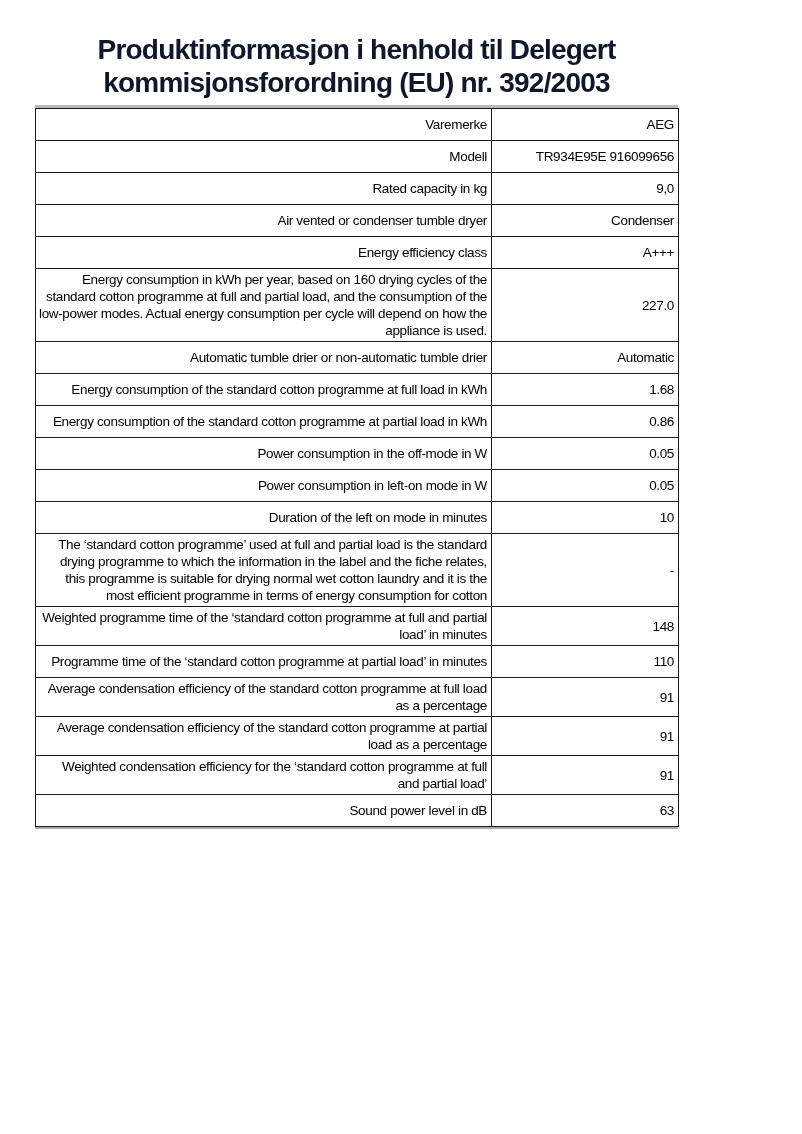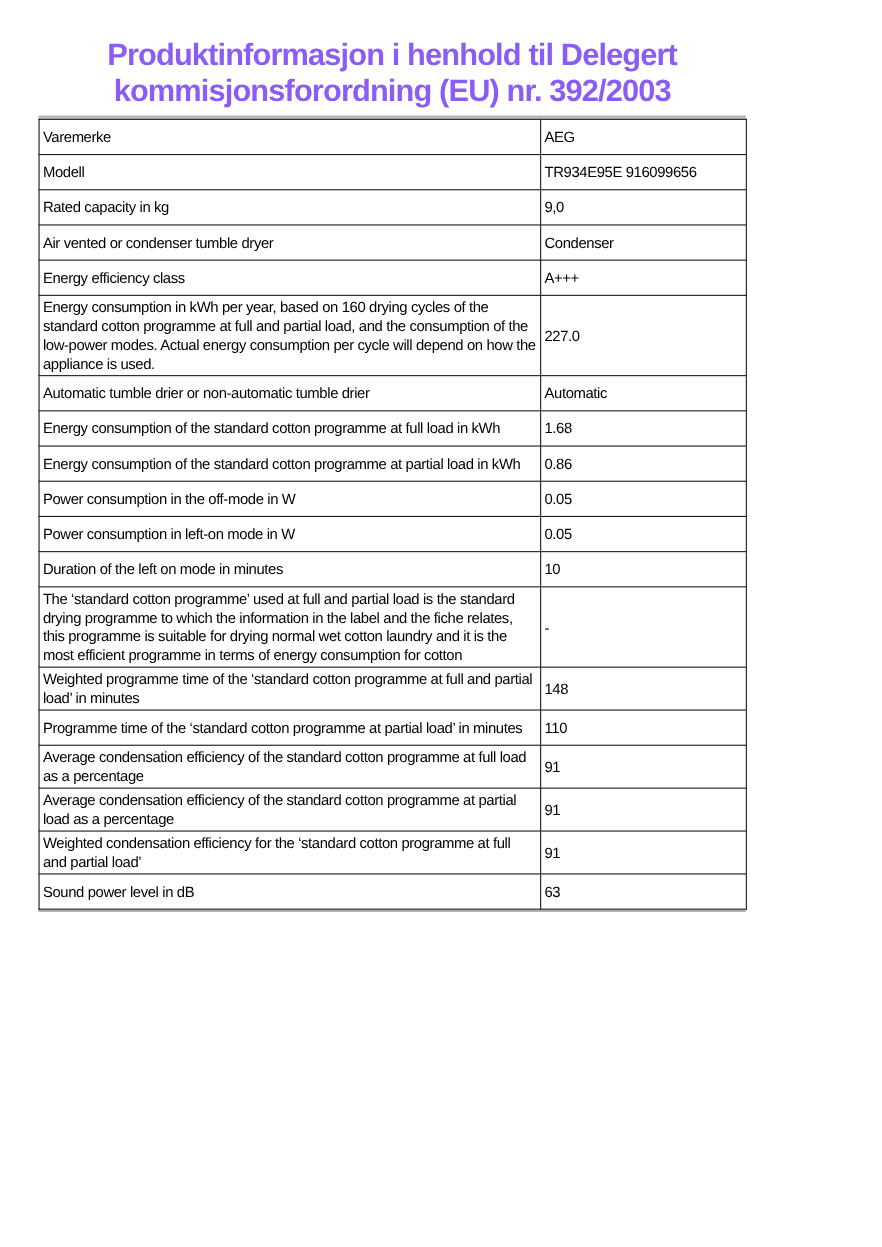--- a/index.html
+++ b/index.html
@@ -26,20 +26,21 @@
     line-height: 33px;
     font-weight: bold;
     letter-spacing: -0.8px;
     color: #3e76ae;
   }
   .title-line { display: block; }
   .table-wrap {
     width: 643px;
     border-top: 3px solid #b8b8b8;
     border-bottom: 2px solid #ababab;
+    text-align: right;
   }
   table.info-table {
     border-collapse: collapse;
     table-layout: fixed;
     width: 643px;
   }
   .col-label { width: 456px; }
   .col-value { width: 187px; }
   td {
     border: 1px solid #1a1a1a;
@@ -49,21 +50,21 @@
     font-size: 13.5px;
     line-height: 17px;
     letter-spacing: -0.35px;
     word-wrap: break-word;
   }
 </style>
 </head>
 <body>
 
 <div class="content">
-  <h1 class="title" style="color: #8b5cf6;">
+  <h1 class="title" style="color: #0f172a;">
     <span class="title-line">Produktinformasjon i henhold til Delegert</span>
     <span class="title-line">kommisjonsforordning (EU) nr. 392/2003</span>
   </h1>
   <div class="table-wrap" style="border-top-color: rgb(184, 184, 184); border-bottom-color: rgb(171, 171, 171);">
     <table class="info-table">
       <colgroup>
         <col class="col-label">
         <col class="col-value">
       </colgroup>
       <tbody>

